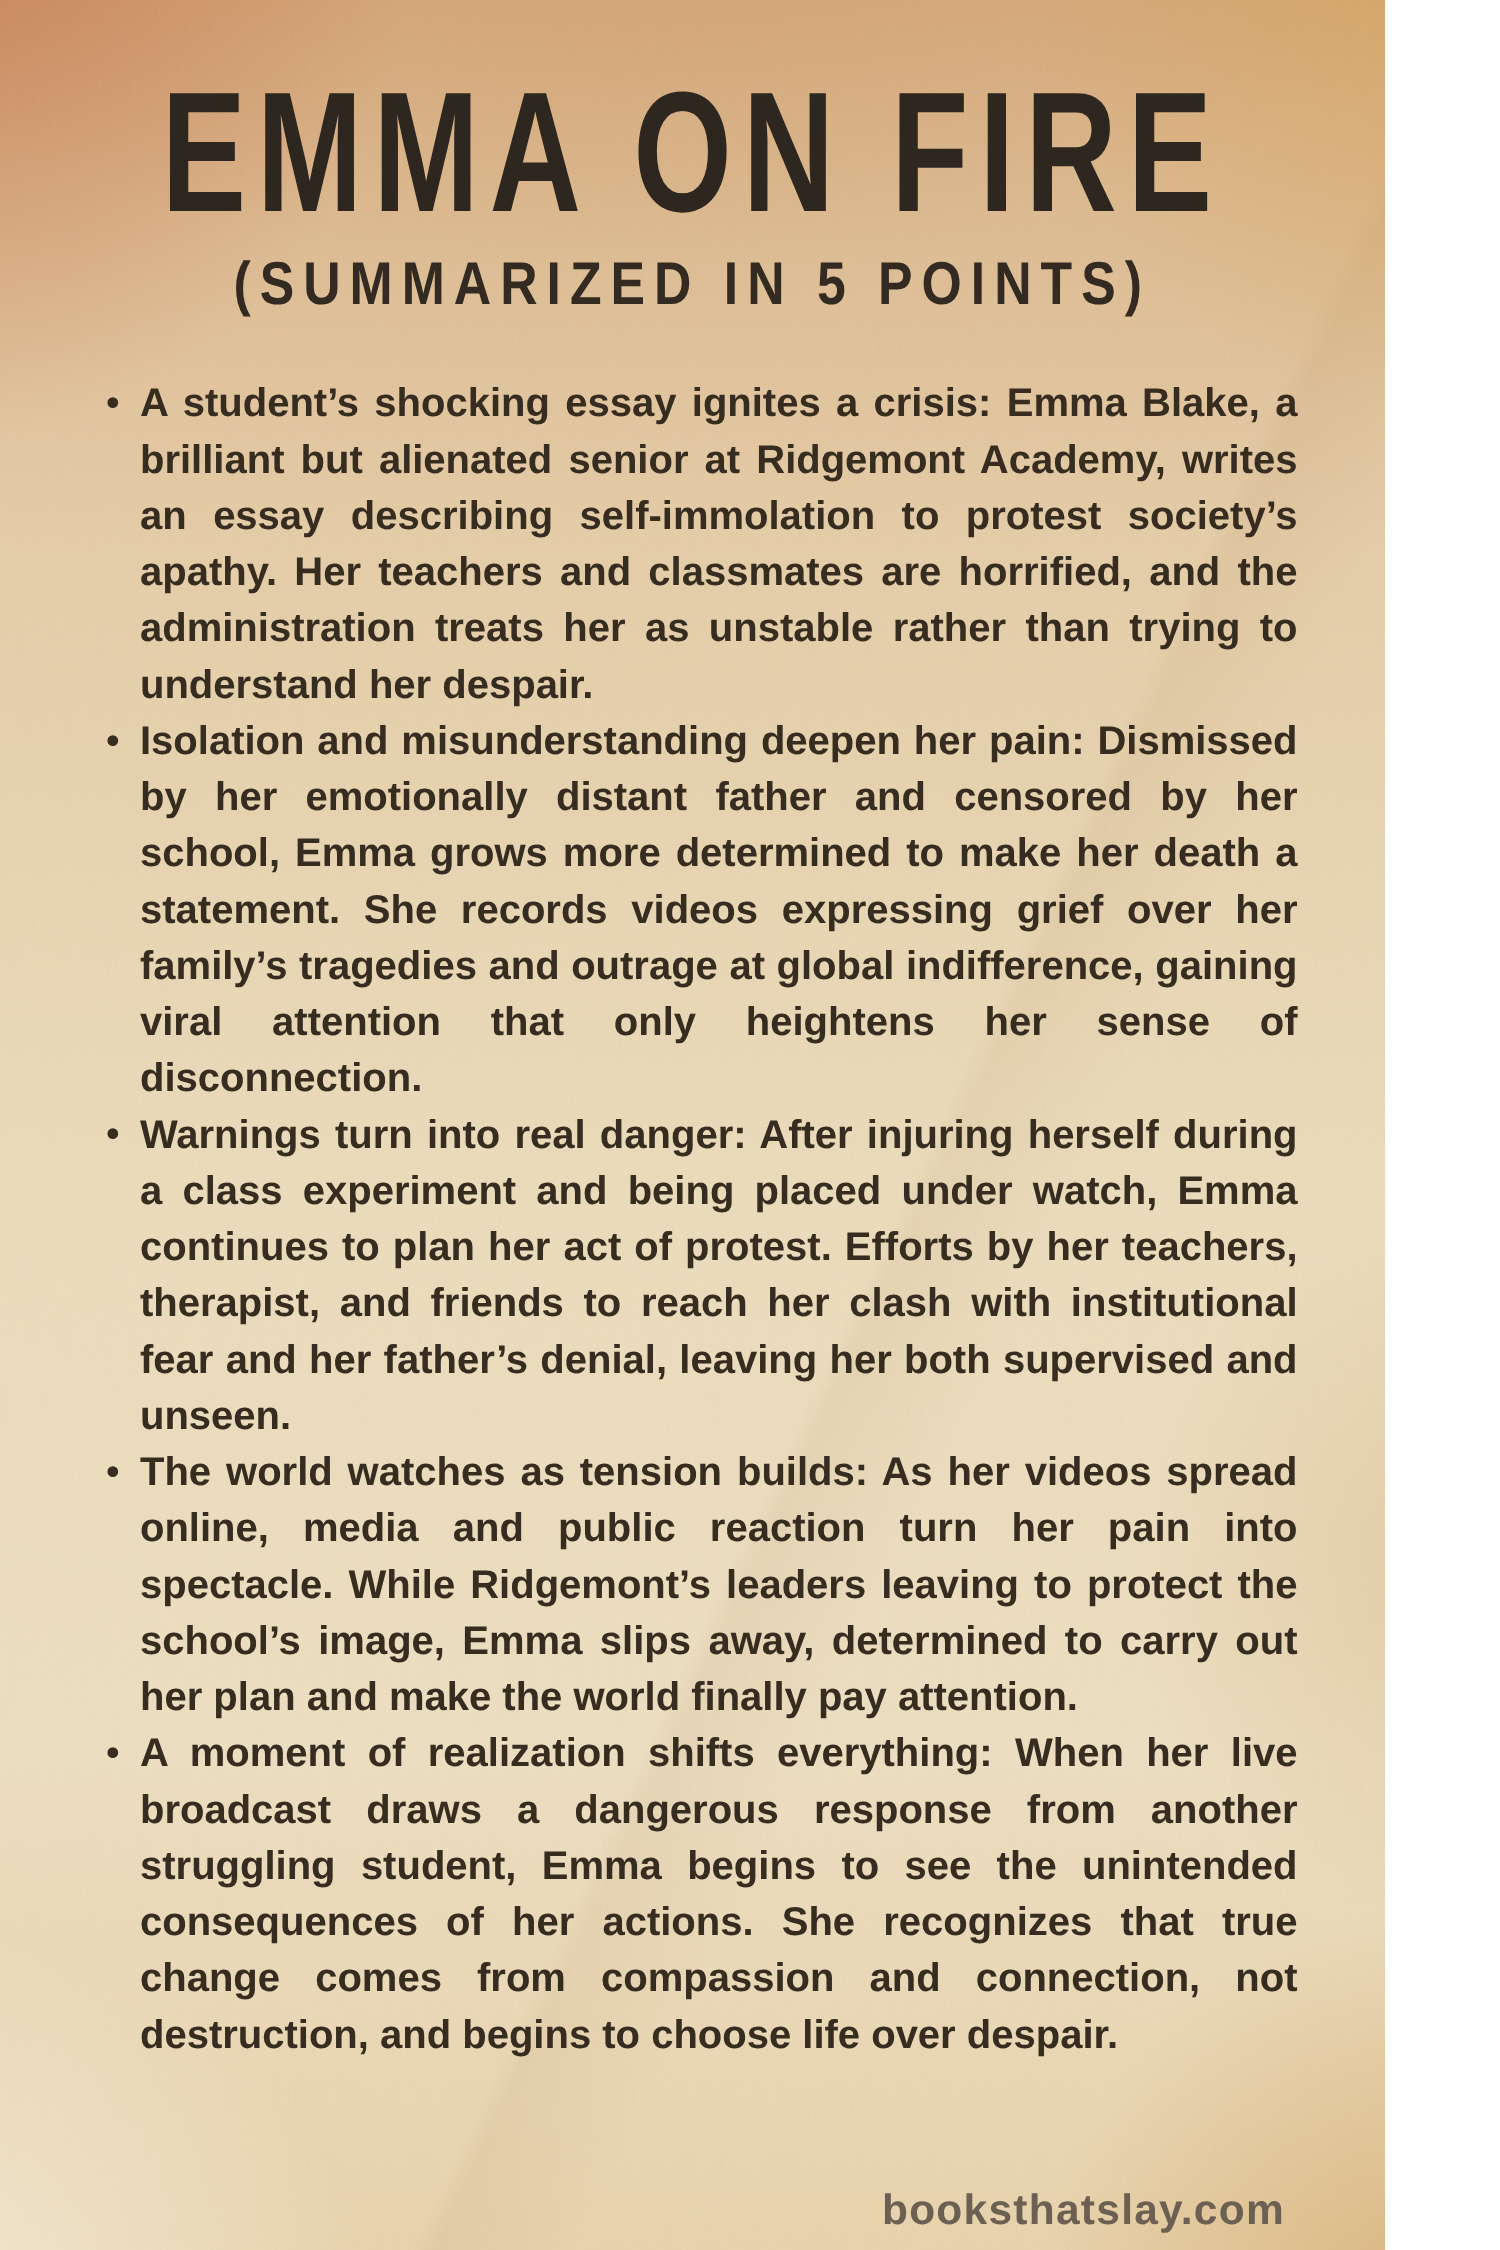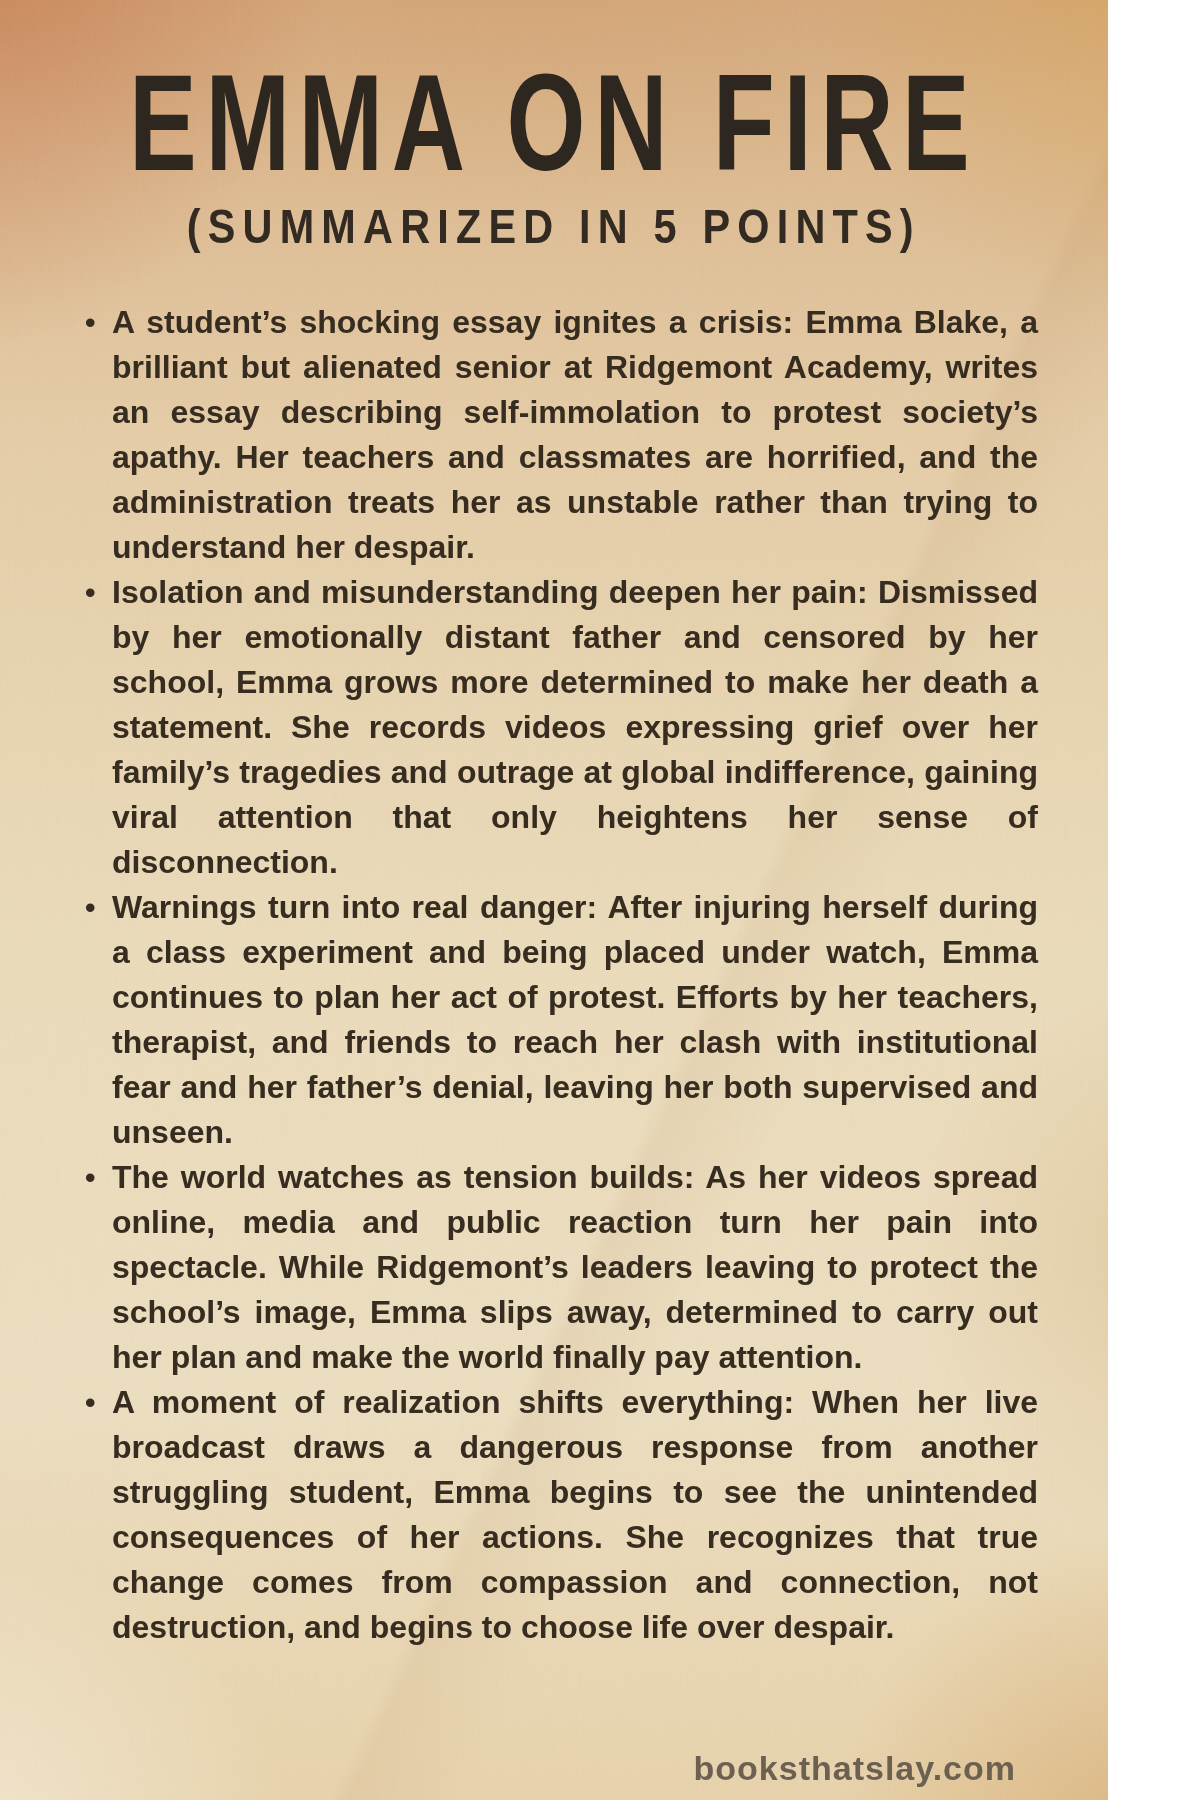--- a/index.html
+++ b/index.html
@@ -77,21 +77,21 @@
   }
   ul.points li .dot {
     position: absolute;
     left: -27px; top: 0;
     font-size: 30px;
     line-height: 45px;
     color: #362c20;
   }
   .watermark {
     position: absolute;
-    right: 92px; bottom: 12px;
+    right: 80px; bottom: 12px;
     font-size: 34px;
     font-weight: bold;
     color: #6b6051;
     letter-spacing: 1px;
     text-align: center;
   }
 </style>
 </head>
 <body>
 

